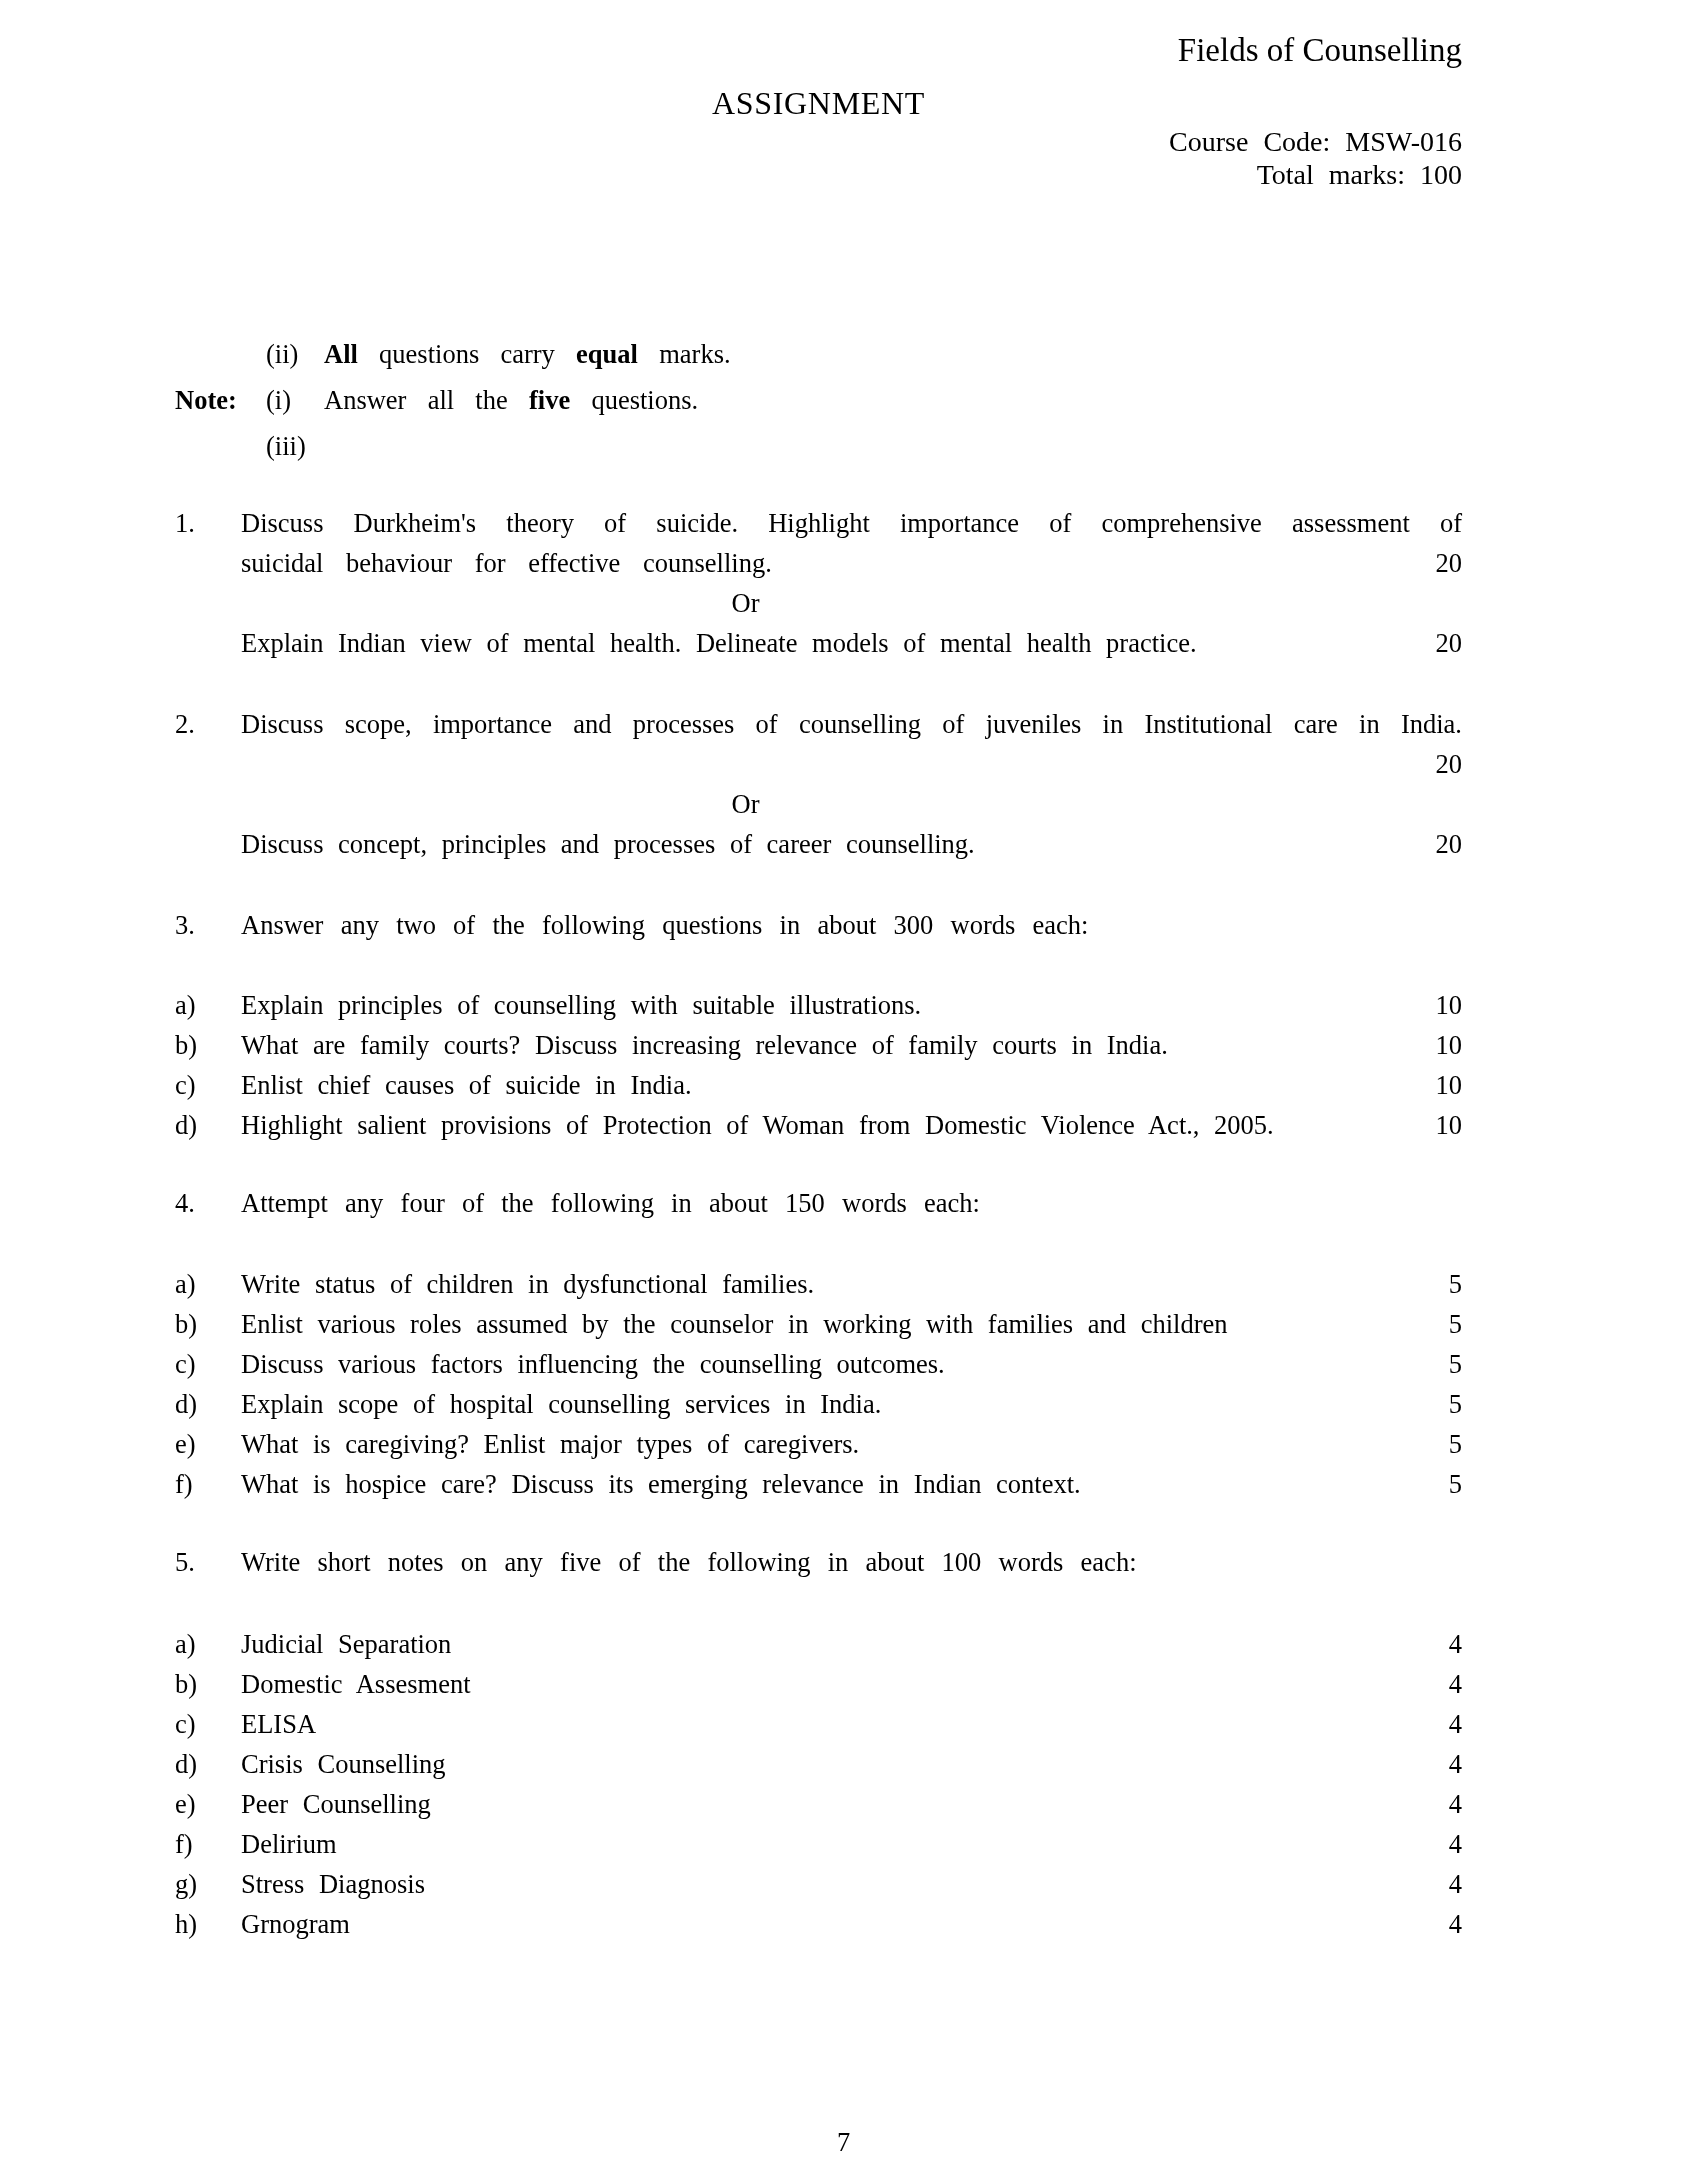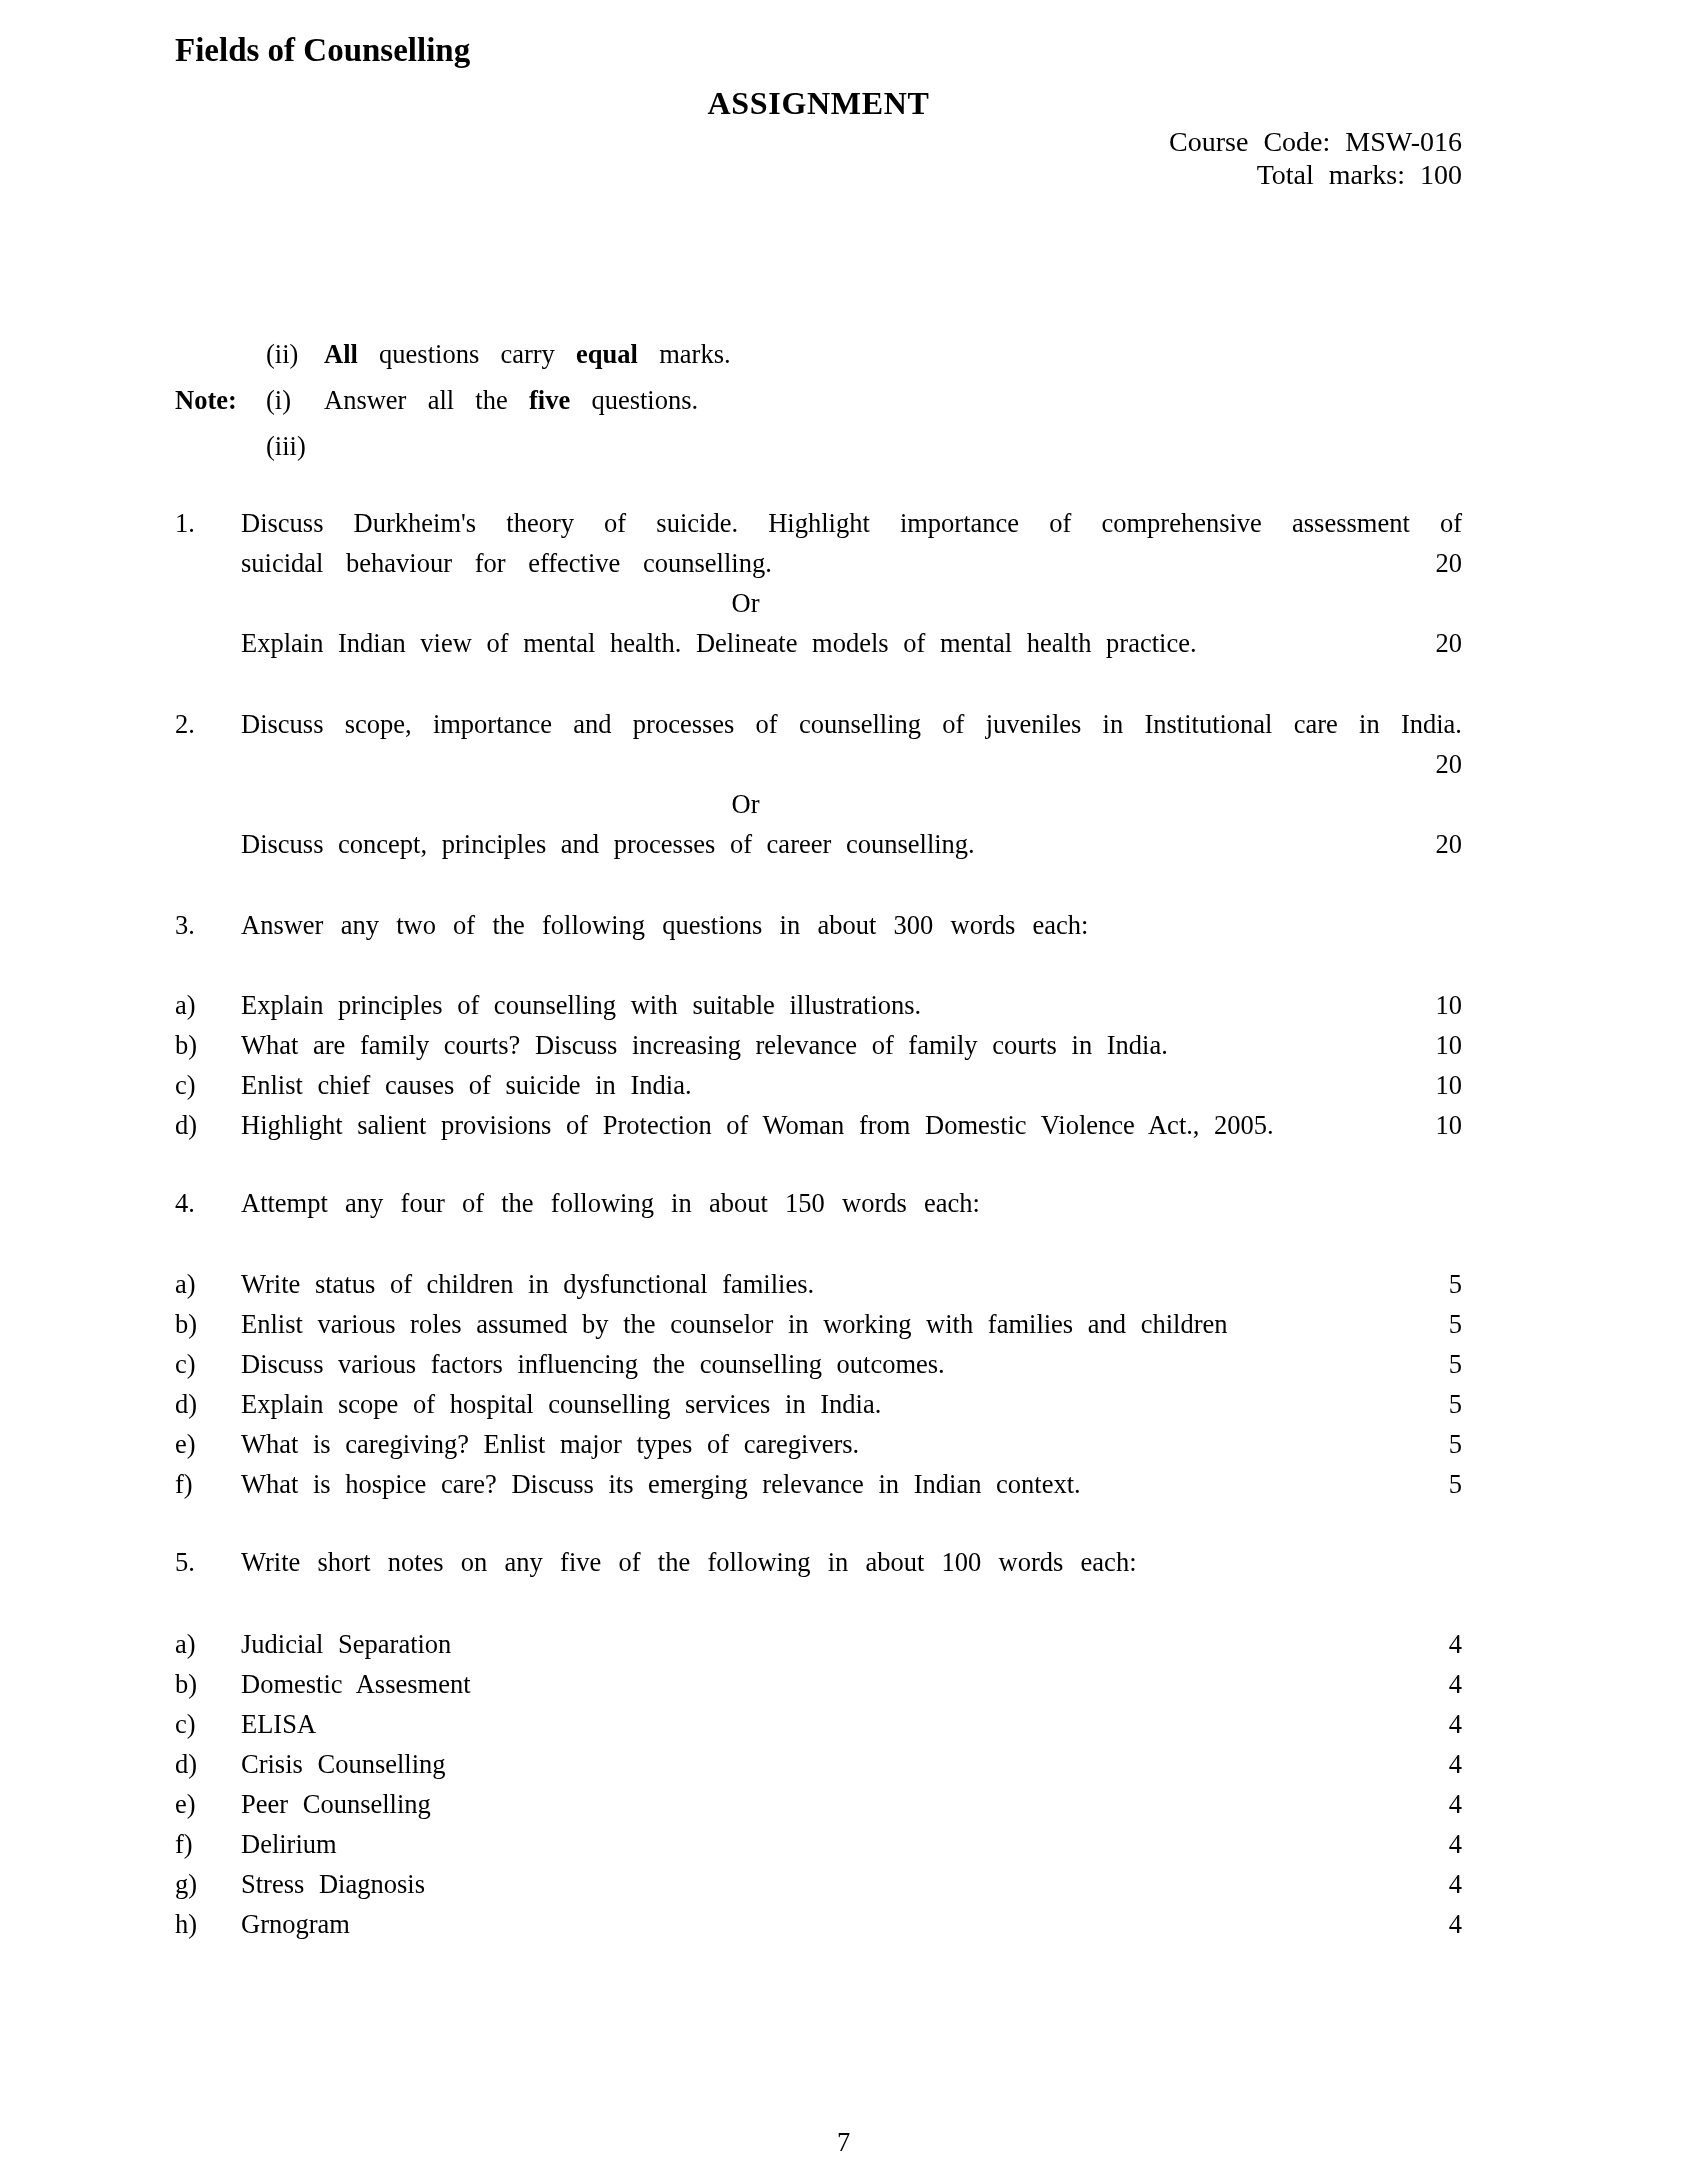--- a/index.html
+++ b/index.html
@@ -15,29 +15,29 @@
     color: #000000;
     font-family: "Liberation Serif", "DejaVu Serif", serif;
     font-size: 26.5px;
     overflow: hidden;
   }
   .content {
     padding: 32px 225px 0 175px; 
   }
   .title {
     margin: 0;
-    text-align: left;
-    font-weight: bold;
+    text-align: right;
+    font-weight: normal;
     font-size: 33px;
     line-height: 37px;
   }
   .subtitle {
     margin: 16px 0 0 0;
     text-align: center;
-    font-weight: bold;
+    font-weight: normal;
     font-size: 32px;
     line-height: 36px;
     letter-spacing: 0.7px;
   }
   .meta {
     margin-top: 4px;
     text-align: right;
     font-weight: normal;
     font-size: 28px;
     line-height: 33px;

